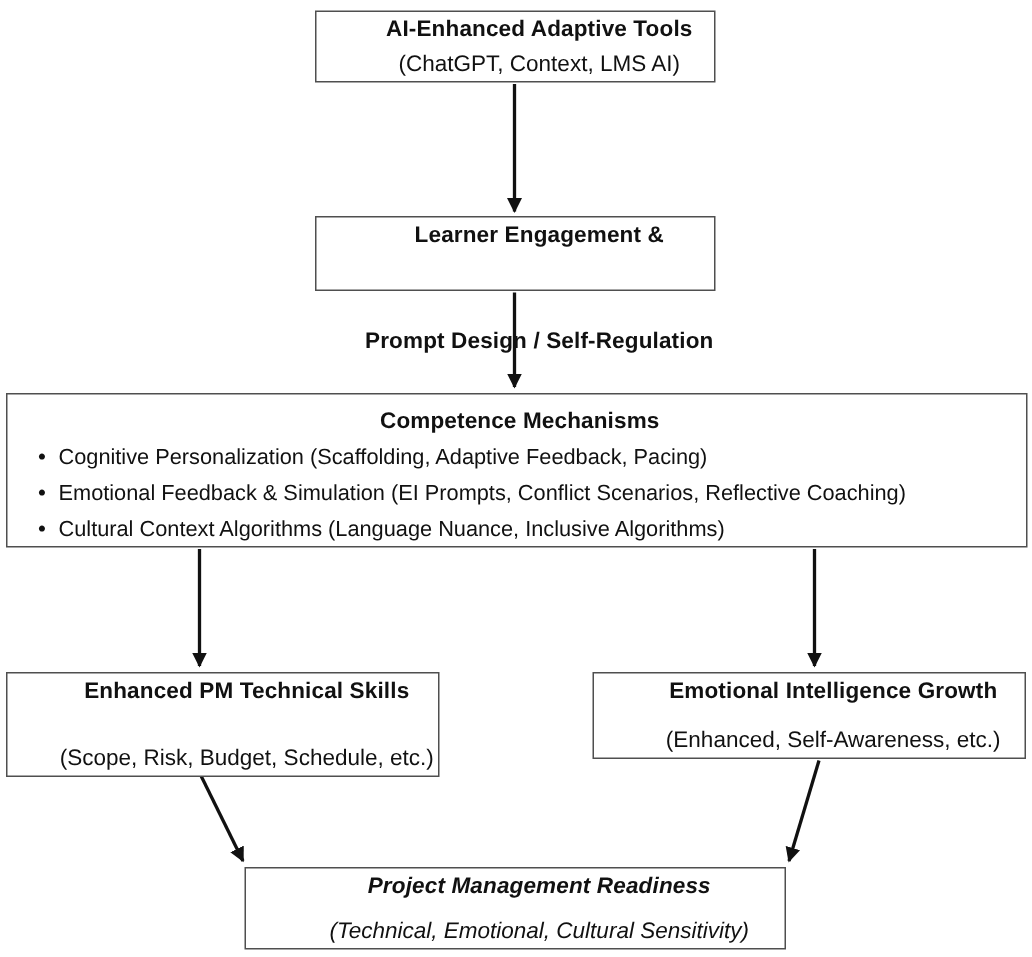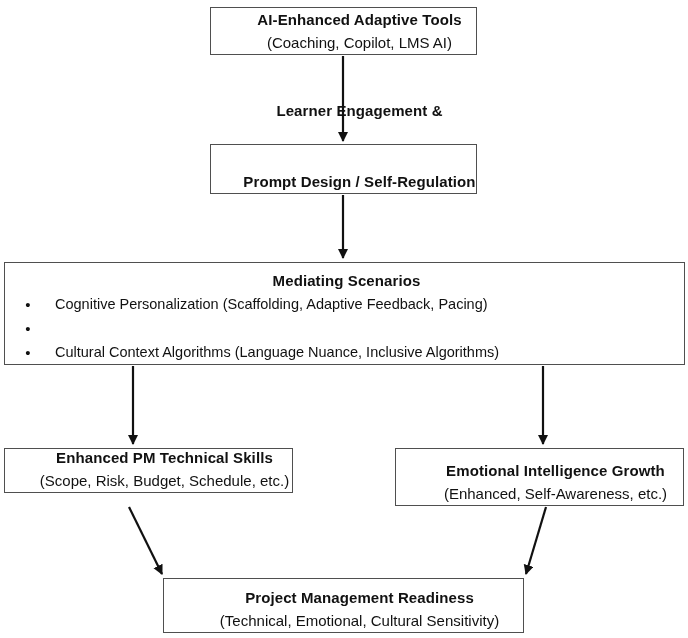--- a/index.html
+++ b/index.html
@@ -16,57 +16,56 @@
     color: #111111;
     overflow: hidden;
   }
   .node {
     position: absolute;
     box-sizing: border-box;
     border: 1.4px solid #4f4f4f;
     background: #ffffff;
     display: flex;
     flex-direction: column;
-    justify-content: flex-end;
+    justify-content: space-between;
     align-items: center;
     text-align: center;
     line-height: 23px;
     font-size: 15px;
     padding-left: 32px;
   }
   .node .title {
     font-weight: bold;
     letter-spacing: 0.1px;
   }
   .node .subtitle {
     font-weight: normal;
   }
   
   #box-ai-tools      { left: 210px; top: 7px;   width: 267px; height: 48px; }
   #box-learner       { left: 210px; top: 144px; width: 267px; height: 50px; gap: 48px; }
   #box-mediating     { left: 4px;   top: 262px; width: 681px; height: 103px;
                        justify-content: flex-start; padding: 6px 10px 6px 14px; }
-  #box-pm-skills     { left: 4px;   top: 448px; width: 289px; height: 45px; }
+  #box-pm-skills     { left: 4px;   top: 448px; width: 289px; height: 70px; }
   #box-ei-growth     { left: 395px; top: 448px; width: 289px; height: 58px; }
-  #box-readiness     { left: 163px; top: 578px; width: 361px; height: 55px; }
+  #box-readiness     { left: 163px; top: 578px; width: 361px; height: 55px; font-style: italic; }
 
   #box-mediating .title {
     align-self: center;
     margin-bottom: 1px;
   }
   .bullets {
     width: 100%;
     text-align: left;
     font-size: 14.5px;
     line-height: 23px;
   }
   .bullet-row {
     display: flex;
-    align-items: flex-start;
-    gap: 16px;
+    align-items: center;
   }
   .bullet-dot {
     flex: 0 0 auto;
     width: 18px;
     text-align: center;
     margin-right: 2px;
   }
   .bullet-dot::before {
     content: "\2022";
     font-size: 15px;
@@ -94,37 +93,38 @@
     <line x1="343" y1="56" x2="343" y2="141" stroke="#111111" stroke-width="2.2" marker-end="url(#ah)"></line>
     <line x1="343" y1="195" x2="343" y2="258" stroke="#111111" stroke-width="2.2" marker-end="url(#ah)"></line>
     <line x1="133" y1="366" x2="133" y2="444" stroke="#111111" stroke-width="2.2" marker-end="url(#ah)"></line>
     <line x1="543" y1="366" x2="543" y2="444" stroke="#111111" stroke-width="2.2" marker-end="url(#ah)"></line>
     <line x1="129" y1="507" x2="162" y2="574" stroke="#111111" stroke-width="2.2" marker-end="url(#ah)"></line>
     <line x1="546" y1="507" x2="526" y2="574" stroke="#111111" stroke-width="2.2" marker-end="url(#ah)"></line>
   </svg>
 
   <div class="node" id="box-ai-tools">
     <div class="title">AI-Enhanced Adaptive Tools</div>
-    <div class="subtitle">(Coaching, Copilot, LMS AI)</div>
+    <div class="subtitle">(ChatGPT, Context, LMS AI)</div>
   </div>
 
   <div class="node" id="box-learner">
     <div class="title">Learner Engagement &amp;</div>
     <div class="title">Prompt Design / Self-Regulation</div>
   </div>
 
   <div class="node" id="box-mediating">
-    <div class="title">Mediating Scenarios</div>
+    <div class="title">Competence Mechanisms</div>
     <div class="bullets">
       <div class="bullet-row">
         <span class="bullet-dot"></span>
         <span>Cognitive Personalization (Scaffolding, Adaptive Feedback, Pacing)</span>
       </div>
       <div class="bullet-row">
         <span class="bullet-dot"></span>
+        <span>Emotional Feedback &amp; Simulation (EI Prompts, Conflict Scenarios, Reflective Coaching)</span>
       </div>
       <div class="bullet-row">
         <span class="bullet-dot"></span>
         <span>Cultural Context Algorithms (Language Nuance, Inclusive Algorithms)</span>
       </div>
     </div>
   </div>
 
   <div class="node" id="box-pm-skills">
     <div class="title">Enhanced PM Technical Skills</div>

